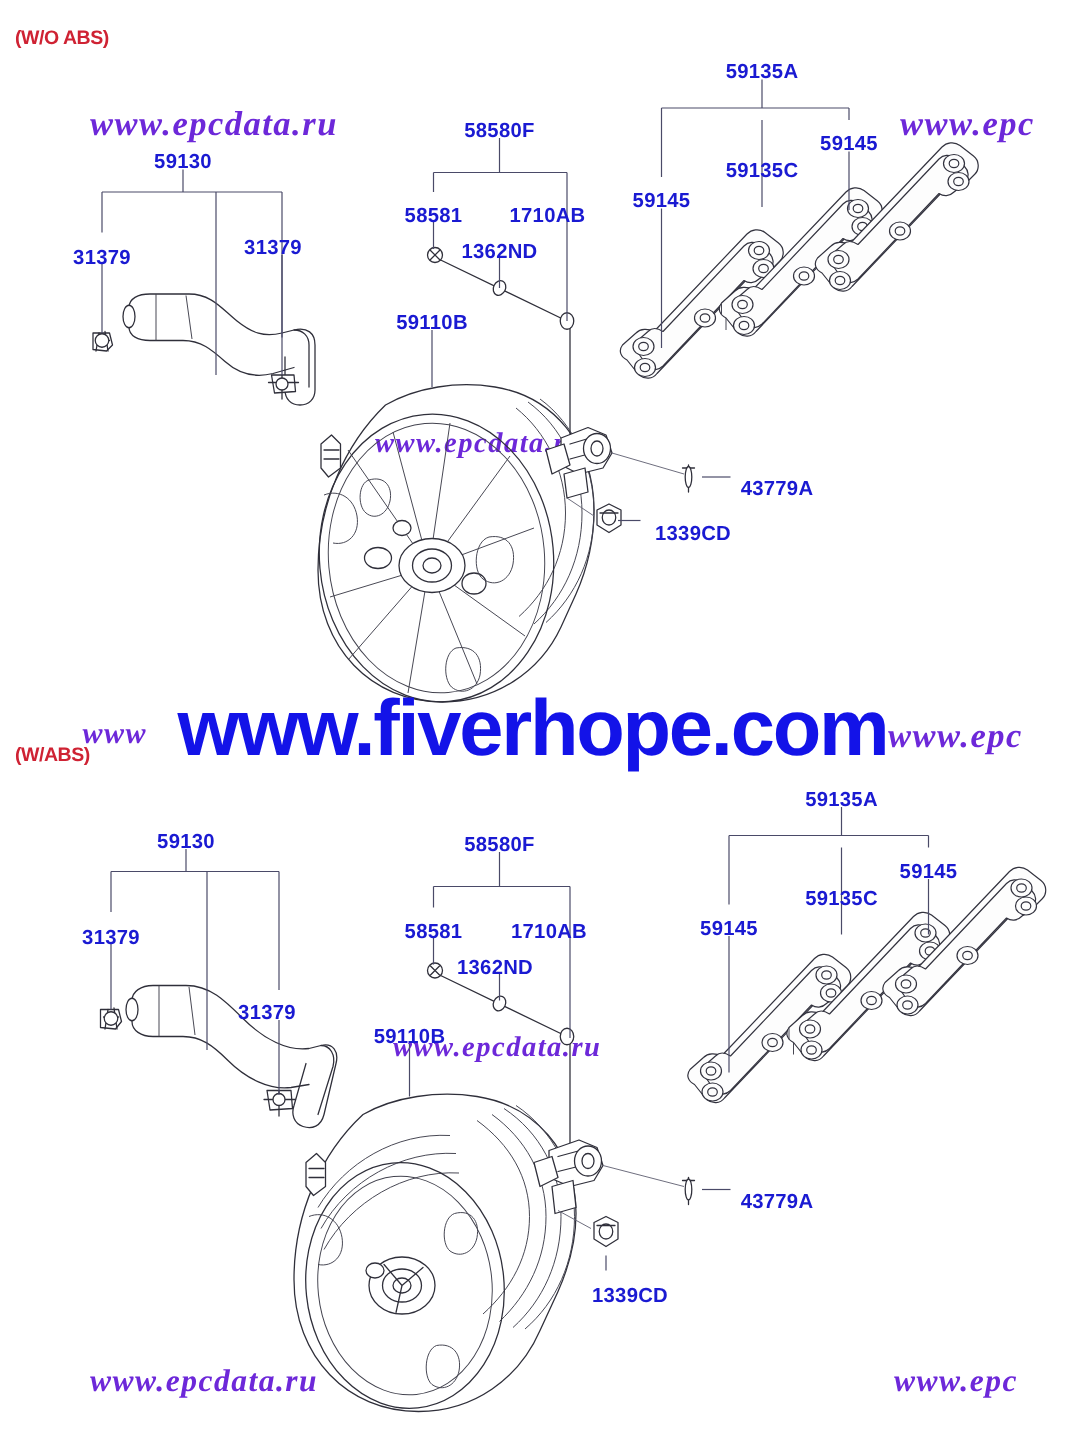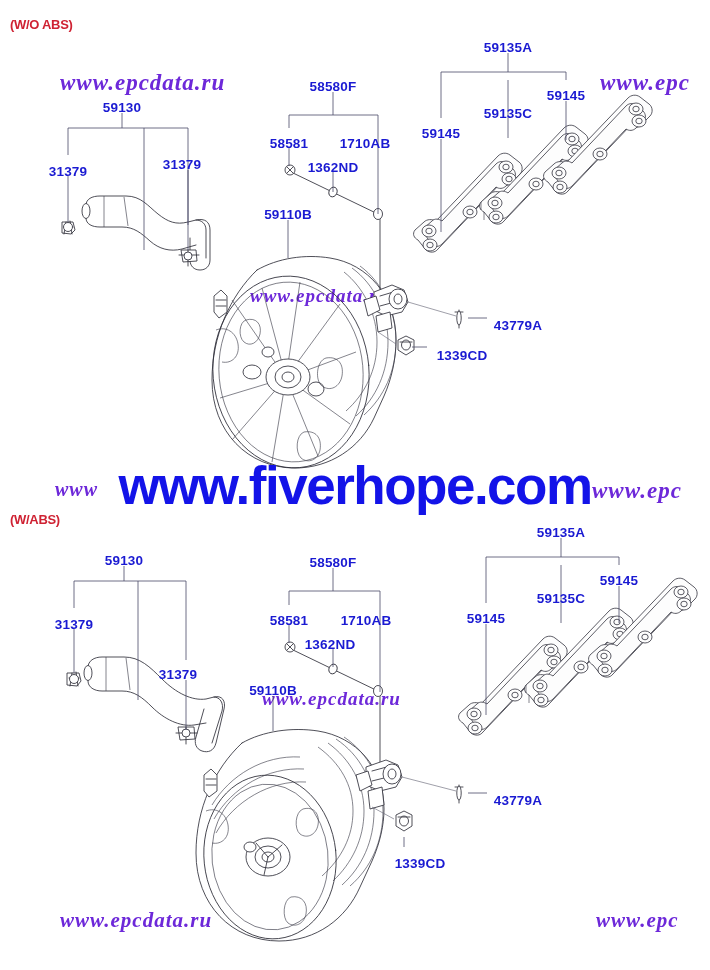--- a/index.html
+++ b/index.html
@@ -269,21 +269,21 @@
     <div class="plabel" style="left: 508px; top: 40px;">59135A</div>
     <div class="plabel" style="left: 566px; top: 88px;">59145</div>
     <div class="plabel" style="left: 508px; top: 106px;">59135C</div>
     <div class="plabel" style="left: 441px; top: 126px;">59145</div>
     <div class="plabel" style="left: 518px; top: 318px;">43779A</div>
     <div class="plabel" style="left: 462px; top: 348px;">1339CD</div>
   </div>
 
 <div class="panel" id="panel-bottom">
 
-  <div class="variant-tag" style="left:10px;top:27px;">(W/ABS)</div>
+  <div class="variant-tag" style="left:10px;top:10px;">(W/ABS)</div>
 
   <svg class="lead">
 
     <path class="ln" d="M124,81 L124,96"></path>
     <path class="ln" d="M74,96 L186,96"></path>
     <path class="ln" d="M74,96 L74,123"></path>
     <path class="ln" d="M138,96 L138,215"></path>
     <path class="ln" d="M186,96 L186,175"></path>
     <path class="ln" d="M74,144 L74,188"></path>
     <path class="ln" d="M186,195 L186,245"></path>

